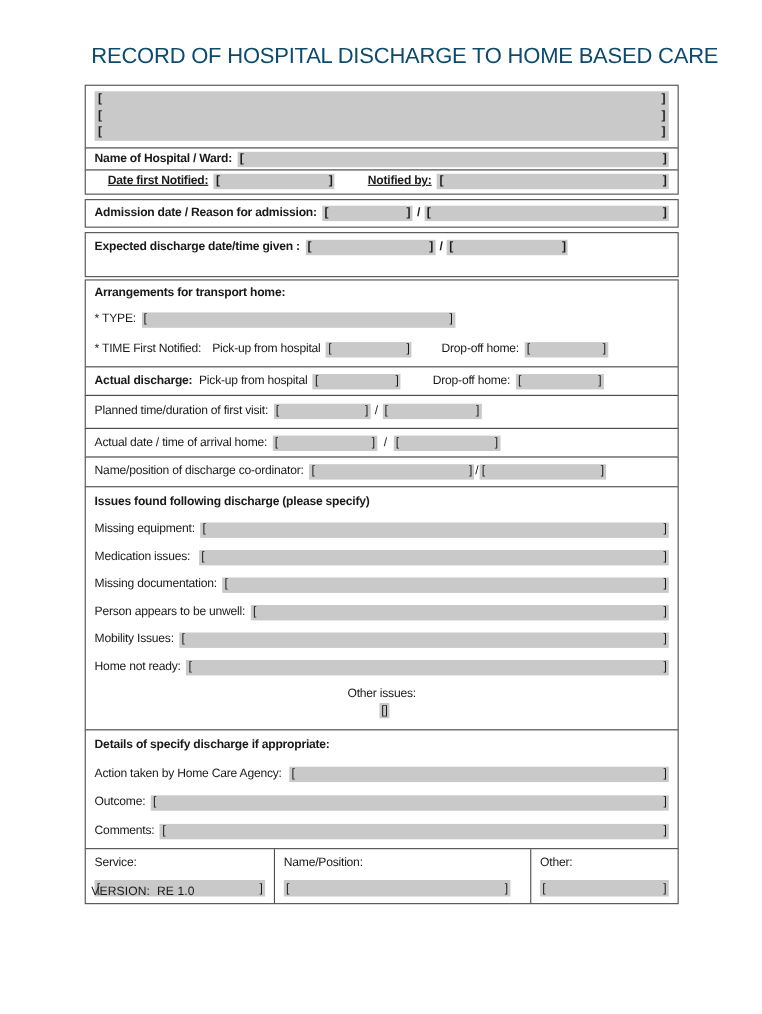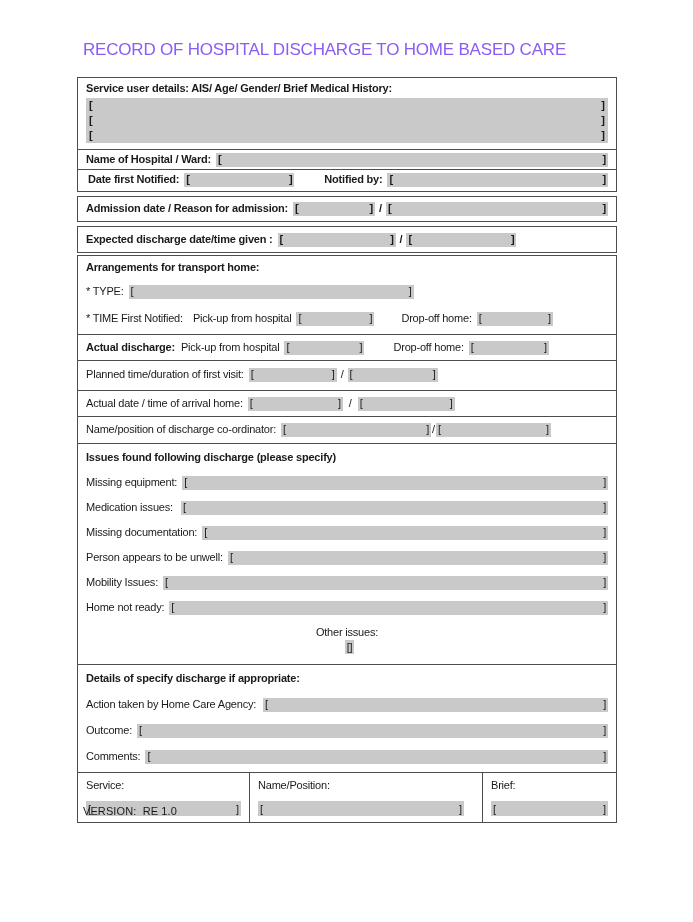--- a/index.html
+++ b/index.html
@@ -3,21 +3,21 @@
 <meta charset="utf-8">
 <style>
   * { margin:0; padding:0; box-sizing:border-box; }
   html,body { background:#ffffff; }
   body {
     width:693px; height:922px; position:relative; overflow:hidden;
     font-family:"Liberation Sans", sans-serif; color:#1a1a1a;
   }
   .title {
     position:absolute; left:83px; top:40px;
-    font-size:17px; font-weight:400; letter-spacing:-0.2px; color:#8b5cf6;
+    font-size:20px; font-weight:400; letter-spacing:-0.2px; color:#0c4a6e;
     white-space:nowrap;
   }
   .form {
     position:absolute; left:77px; top:78px; width:540px;
     display:flex; flex-direction:column;
   }
   .sec {
     border:1px solid #4d4d4d; background:#fff;
     padding:3px 8px 4px 8px; margin-top:-1px;
   }
@@ -41,23 +41,23 @@
   .sep.wide { margin:0 6px; }
   
   .bigfield { background:#c9c9c9; margin-top:2px; padding:0 3px; }
   .bigfield .row {
     display:flex; justify-content:space-between;
     font-size:11px; font-weight:bold; line-height:15px;
   }
   
   .sec-service { padding:3px 8px 6px 8px; }
   .sec-hospital { padding:2px 8px 2px 8px; }
-  .sec-notified { padding:2px 8px 4px 10px; }
+  .sec-notified { padding:2px 8px 4px 20px;text-decoration:underline; }
   .sec-admission { padding:4px 8px 5px 8px; }
-  .sec-expected { padding:5px 8px 5px 8px; }
+  .sec-expected { padding:5px 8px 19px 8px; }
   .sec-transport { padding:4px 8px 8px 8px; }
   .sec-transport .hdr { margin-bottom:9px; }
   .sec-transport .l-type { margin-bottom:12px; }
   .sec-actual { padding:5px 8px 5px 8px; }
   .sec-planned { padding:6px 8px 8px 8px; }
   .sec-arrival { padding:5px 0 5px 8px; }
   .sec-coordinator { padding:5px 8px 6px 8px; }
   .sec-issues { padding:6px 8px 10px 8px; }
   .sec-issues .hdr { margin-bottom:11px; }
   .sec-issues .line { margin-bottom:10px; }
@@ -86,21 +86,20 @@
   }
 </style>
 </head>
 <body>
 
 <div class="title">RECORD OF HOSPITAL DISCHARGE TO HOME BASED CARE</div>
 
 <div class="form">
 
   <div class="sec sec-service">
-    <div class="line b">Service user details: AIS/ Age/ Gender/ Brief Medical History:</div>
     <div class="bigfield">
       <div class="row">
           <span class="br">[</span>
           <span class="br">]</span>
         </div>
       <div class="row">
           <span class="br">[</span>
           <span class="br">]</span>
         </div>
       <div class="row">
@@ -337,21 +336,21 @@
         </div>
     </div>
     <div class="sig-cell sig-c2">
       <div class="sig-lbl">Name/Position:</div>
       <div class="sig-field">
           <span class="br">[</span>
           <span class="br">]</span>
         </div>
     </div>
     <div class="sig-cell sig-c3">
-      <div class="sig-lbl">Brief:</div>
+      <div class="sig-lbl">Other:</div>
       <div class="sig-field">
           <span class="br">[</span>
           <span class="br">]</span>
         </div>
     </div>
   </div>
 
 </div>
 
 <div class="version">VERSION:  RE 1.0</div>

